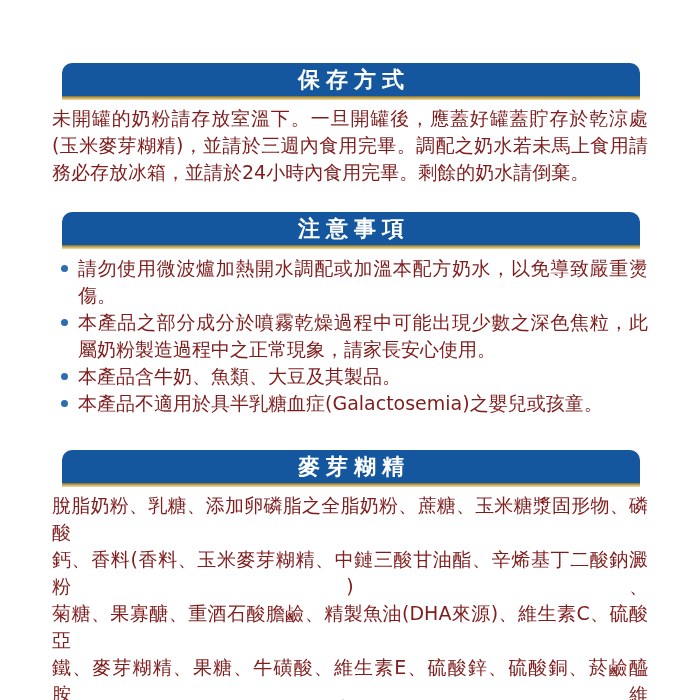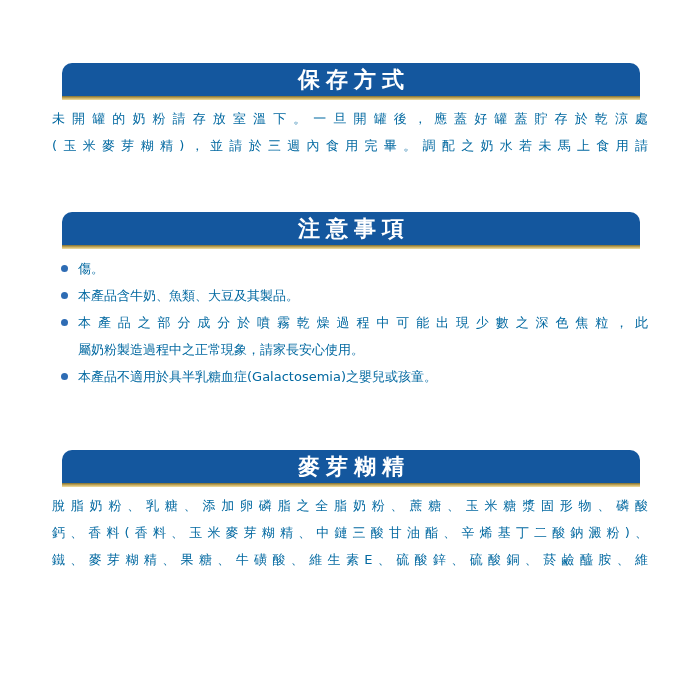--- a/index.html
+++ b/index.html
@@ -19,21 +19,21 @@
   .hdr-title{
     color:#ffffff;font-size:22px;font-weight:bold;
     letter-spacing:6px;padding-left:6px;line-height:1;
   }
   .gold-rule{
     margin-left:62px;width:578px;height:4px;
     background:linear-gradient(to bottom,#7c6f33 0%,#cfb161 55%,#eee0a8 100%);
   }
   .para{margin:5px 0 0 52px;width:596px;}
   .ln{
-    font-size:13px;line-height:27px;color:#0369a1;
+    font-size:19px;line-height:27px;color:#7f1d1d;
     text-align:left;
   }
   .j{text-align:justify;text-align-last:justify;}
   .bullets{margin:6px 0 0 0;}
   .bullet{
     position:relative;margin-left:60px;width:570px;padding-left:18px;
   }
   .dot{
     position:absolute;left:1px;top:10px;width:7px;height:7px;
     border-radius:50%;background:#2e6cb4;
@@ -45,55 +45,58 @@
 <div class="page">
 
   <div class="sec sec-storage">
     <div class="hdr-bar">
       <span class="hdr-title">保存方式</span>
     </div>
     <div class="gold-rule"></div>
     <div class="para">
       <div class="ln j">未開罐的奶粉請存放室溫下。一旦開罐後，應蓋好罐蓋貯存於乾涼處</div>
       <div class="ln j">(玉米麥芽糊精)，並請於三週內食用完畢。調配之奶水若未馬上食用請</div>
+      <div class="ln">務必存放冰箱，並請於24小時內食用完畢。剩餘的奶水請倒棄。</div>
     </div>
   </div>
 
   <div class="sec sec-precautions">
     <div class="hdr-bar">
       <span class="hdr-title">注意事項</span>
     </div>
     <div class="gold-rule"></div>
     <div class="bullets">
       <div class="bullet">
         <span class="dot"></span>
+        <div class="ln j">請勿使用微波爐加熱開水調配或加溫本配方奶水，以免導致嚴重燙</div>
         <div class="ln">傷。</div>
-      </div>
-      <div class="bullet">
-        <span class="dot"></span>
-        <div class="ln">本產品含牛奶、魚類、大豆及其製品。</div>
       </div>
       <div class="bullet">
         <span class="dot"></span>
         <div class="ln j">本產品之部分成分於噴霧乾燥過程中可能出現少數之深色焦粒，此</div>
         <div class="ln">屬奶粉製造過程中之正常現象，請家長安心使用。</div>
+      </div>
+      <div class="bullet">
+        <span class="dot"></span>
+        <div class="ln">本產品含牛奶、魚類、大豆及其製品。</div>
       </div>
       <div class="bullet">
         <span class="dot"></span>
         <div class="ln">本產品不適用於具半乳糖血症(Galactosemia)之嬰兒或孩童。</div>
       </div>
     </div>
   </div>
 
   <div class="sec sec-ingredients">
     <div class="hdr-bar">
       <span class="hdr-title">麥芽糊精</span>
     </div>
     <div class="gold-rule"></div>
     <div class="para">
       <div class="ln j">脫脂奶粉、乳糖、添加卵磷脂之全脂奶粉、蔗糖、玉米糖漿固形物、磷酸</div>
       <div class="ln j">鈣、香料(香料、玉米麥芽糊精、中鏈三酸甘油酯、辛烯基丁二酸鈉澱粉)、</div>
+      <div class="ln j">菊糖、果寡醣、重酒石酸膽鹼、精製魚油(DHA來源)、維生素C、硫酸亞</div>
       <div class="ln j">鐵、麥芽糊精、果糖、牛磺酸、維生素E、硫酸鋅、硫酸銅、菸鹼醯胺、維</div>
 
     </div>
   </div>
 
 </div>
 
 </body></html>

